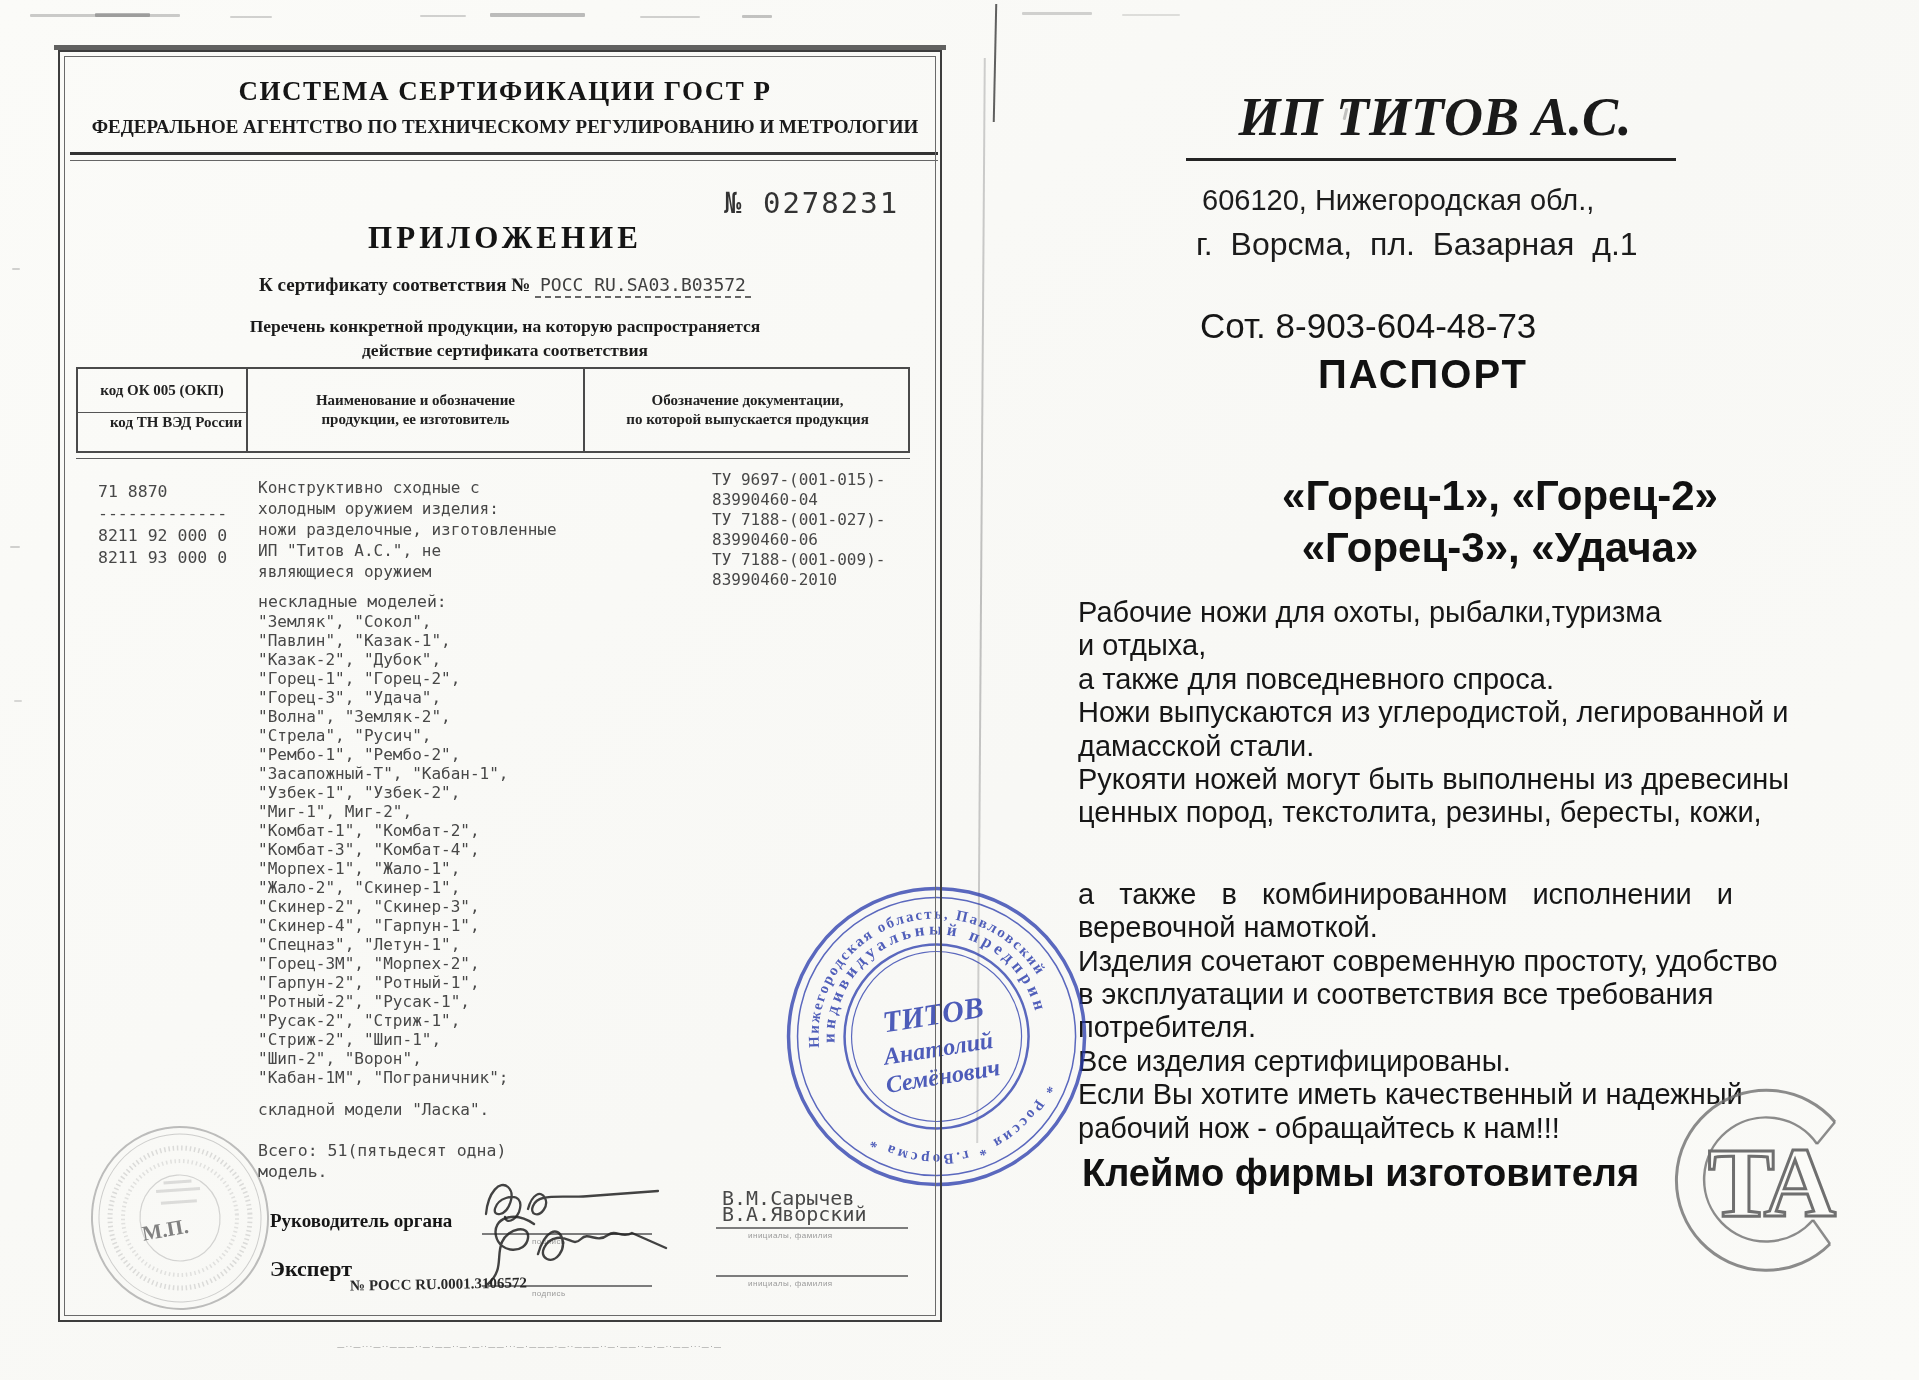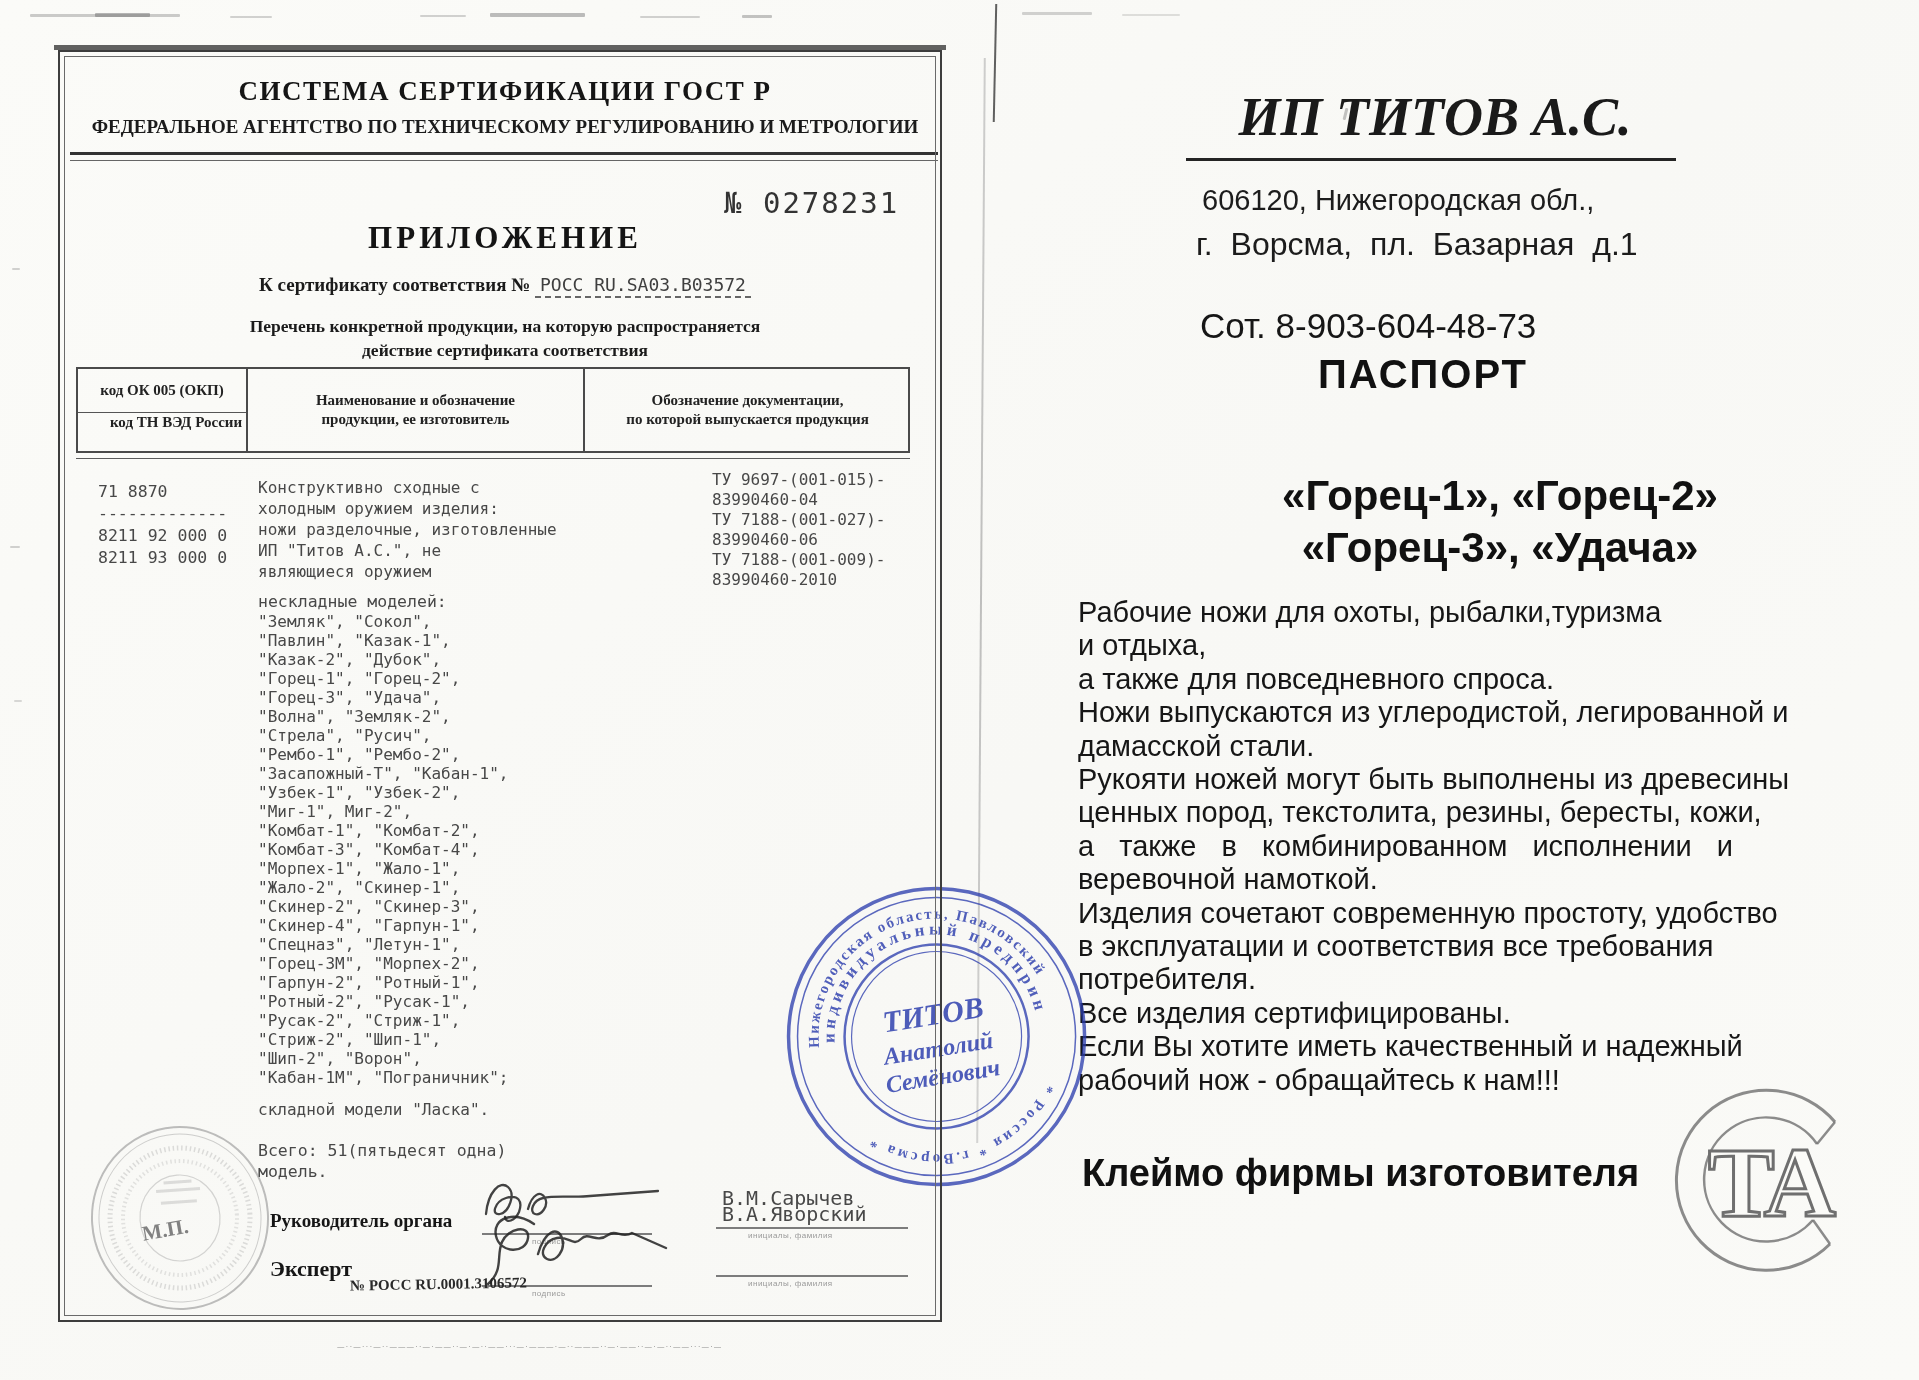--- a/index.html
+++ b/index.html
@@ -63,21 +63,21 @@
   .company { left:1150px; top:86px; width:570px; font-family:"Liberation Serif",serif; font-style:italic; font-weight:600; font-size:54px; color:#1a1a1a; text-align:center; }
   .company-rule { left:1186px; top:158px; width:490px; height:3px; background:#242424; }
   .addr1 { left:1202px; top:184px; font-size:29px; color:#1c1c1c; }
   .addr2 { left:1196px; top:226px; font-size:32px; color:#1c1c1c; word-spacing:9px; }
   .phone { left:1196px; top:264px; font-size:32px; color:#1c1c1c; }
   .mobile { left:1200px; top:306px; font-size:35px; color:#161616; }
   .passport-title { left:1318px; top:352px; font-size:40px; font-weight:bold; letter-spacing:2px; color:#111; }
   .models1 { left:1180px; top:472px; width:640px; font-size:42px; font-weight:bold; color:#111; }
   .models2 { left:1180px; top:524px; width:640px; font-size:42px; font-weight:bold; color:#111; }
   .body-text { left:1078px; top:596px; width:740px; font-size:29px; line-height:33.4px; color:#161616; }
-  .body-text .wide { word-spacing:17px; }
+  .body-text .wide { word-spacing:17px;margin-top:48px; }
   .stamp-caption { left:1082px; top:1152px; font-size:38px; font-weight:bold; color:#111; }
 
   .blue-stamp { left:775px; top:874px; z-index:2; transform:rotate(-9deg); opacity:.9; }
   .mp-stamp { left:80px; top:1118px; transform:rotate(-4deg); }
   .cta-logo { left:1666px; top:1068px; }
   .sig-svg { z-index:3; }
 </style>
 </head>
 <body>
 

